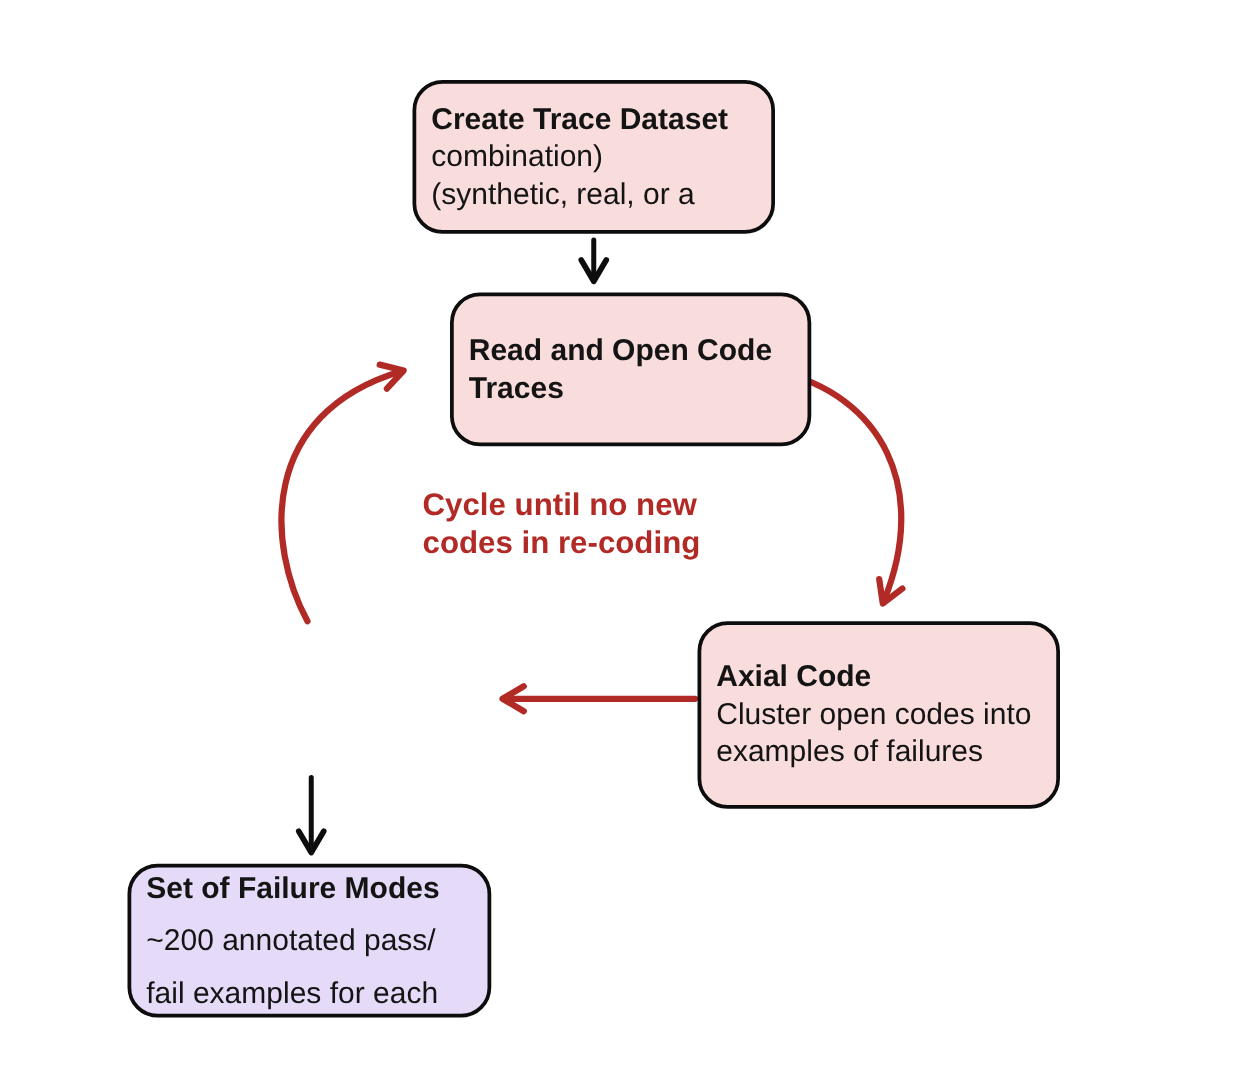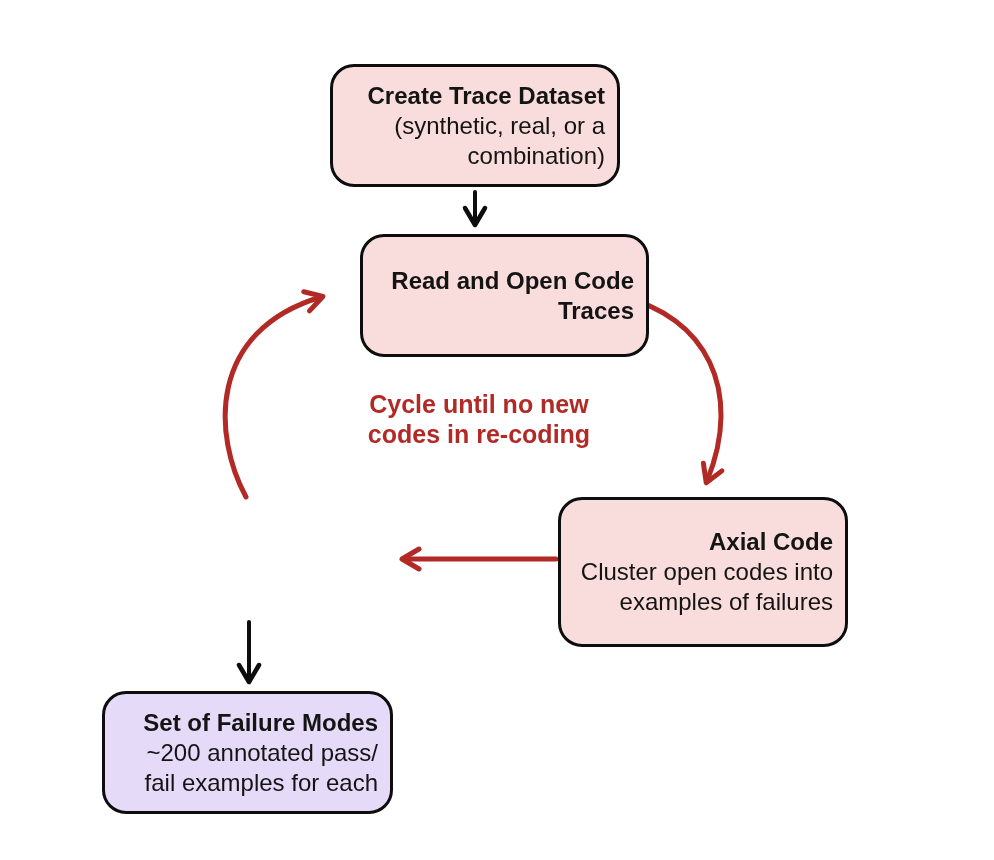--- a/index.html
+++ b/index.html
@@ -32,38 +32,38 @@
   .head-red   { stroke: var(--red, #b22a26); fill: none; stroke-width: 5;   stroke-linecap: round; stroke-linejoin: round; }
 
   .node {
     position: absolute;
     box-sizing: border-box;
     border: 3.5px solid var(--ink, #0d0d0d);
     border-radius: 24px;
     background: var(--pink, #f9dcdc);
     display: flex;
     flex-direction: column;
-    align-items: flex-end;
+    align-items: flex-start;
     justify-content: center;
     text-align: center;
     padding: 6px 12px;
     color: #141414;
     font-size: 24px;
     line-height: 30px;
   }
   .node.purple { background: var(--purple, #e5dbf9); }
   .node .title, .node .title-line { font-weight: 700; }
   .node .sub-line { font-weight: 400; }
 
   .cycle-note {
     position: absolute;
     left: 338px;
     top: 389px;
     width: 282px;
-    text-align: center;
+    text-align: left;
     color: var(--red, #b22a26);
     font-weight: 700;
     font-size: 25px;
     line-height: 30px;
   }
 </style>
 </head>
 <body>
 
 <div class="canvas">
@@ -84,40 +84,40 @@
 
     <path class="edge-red" d="M556,559 L404,559" marker-end="url(#redhead)"></path>
 
     <path class="edge-red" d="M246,497 C213,436 207,331 321,297" marker-end="url(#redhead)"></path>
 
     <path class="edge-black" d="M249,622 L249,681" marker-end="url(#blackhead)"></path>
   </svg>
 
   <div class="node" style="left:330px; top:64px; width:290px; height:123px;">
     <div class="title">Create Trace Dataset</div>
+    <div class="sub-line">combination)</div>
     <div class="sub-line">(synthetic, real, or a</div>
-    <div class="sub-line">combination)</div>
   </div>
 
   <div class="node" style="left:331px; top:234px; width:289px; height:123px;margin-left:29px;">
     <div class="title-line">Read and Open Code</div>
     <div class="title-line">Traces</div>
   </div>
 
   <div class="cycle-note">
     <div>Cycle until no new</div>
     <div>codes in re-coding</div>
   </div>
 
   <div class="node" style="left:558px; top:497px; width:290px; height:150px;">
     <div class="title">Axial Code</div>
     <div class="sub-line">Cluster open codes into</div>
     <div class="sub-line">examples of failures</div>
   </div>
 
 
-  <div class="node purple" style="left:102px; top:691px; width:291px; height:123px;">
+  <div class="node purple" style="left:102px; top:691px; width:291px; height:123px;gap:12px;">
     <div class="title">Set of Failure Modes</div>
     <div class="sub-line">~200 annotated pass/</div>
     <div class="sub-line">fail examples for each</div>
   </div>
 
 </div>
 
 </body></html>

